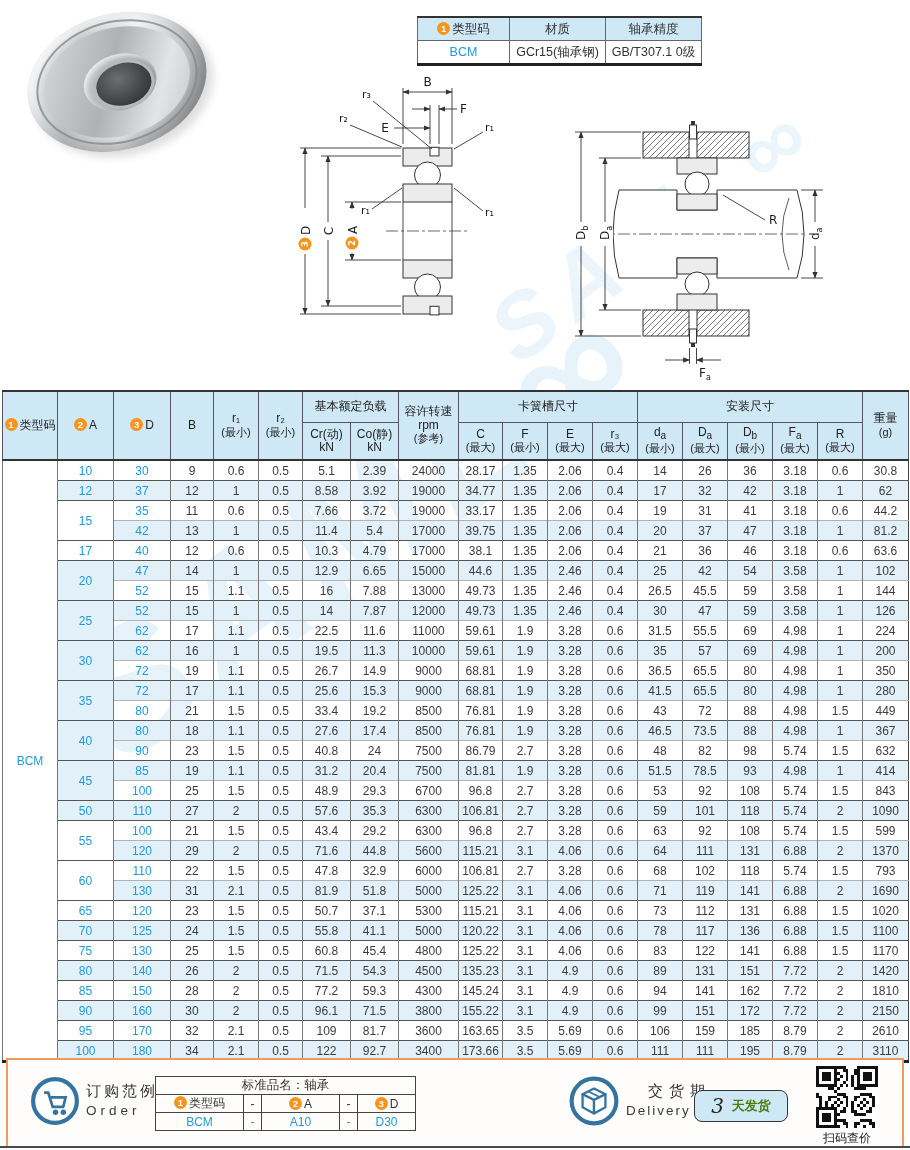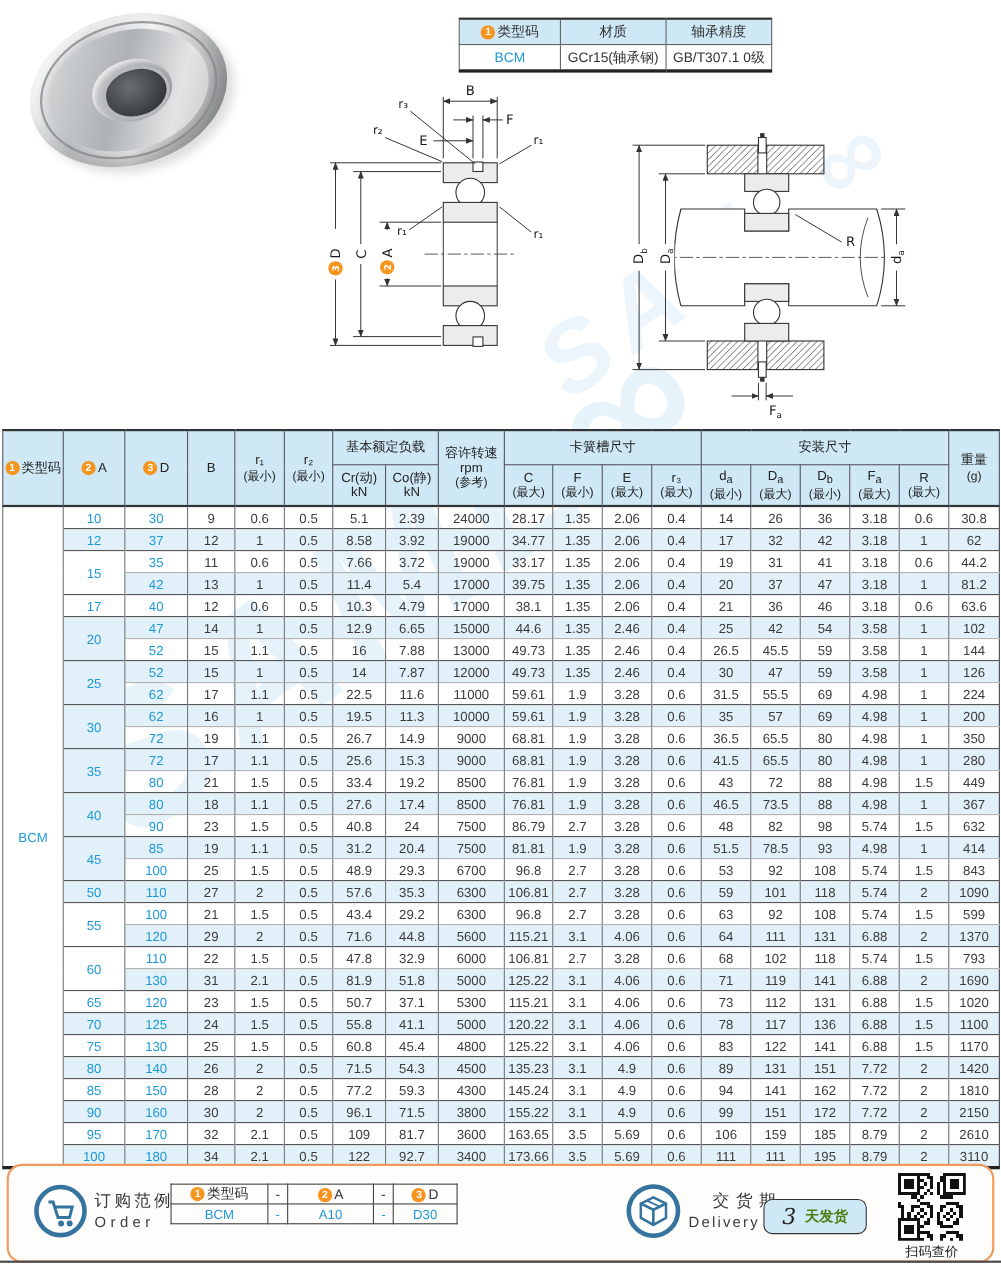--- a/index.html
+++ b/index.html
@@ -55,21 +55,21 @@
   #spec .note{font-size:11px;}
   #spec tbody td{height:19px;padding:0 1px;font-size:12px;line-height:1;text-align:center;
      border-left:1px solid #777;border-top:1px solid #b2b2b2;color:#3c3c3c;}
   #spec tbody tr.alt td{background:#e2f0fa;}
   #spec tbody tr.gs td{border-top:1.4px solid #555;}
   #spec tbody tr:first-child td{border-top:2px solid #333;}
   #spec tbody td.merged{background:#fff;}
   #spec tbody td.tc-cell{background:#fff;font-size:12px;}
   #spec tbody td.blue{color:#1f9ad6;}
   
-  #orderbox{left:6px;top:1058px;width:894px;height:86px;border:2px solid #f09a5e;border-radius:14px;background:#fffdfb;}
+  #orderbox{left:6px;top:1058px;width:894px;height:86px;border:2px solid #f09a5e;border-radius:0;background:#fffdfb;}
   .cn-title{font-size:15px;letter-spacing:3px;color:#333;}
   .en-title{font-size:13.5px;letter-spacing:4px;color:#3c3c3c;}
   .order-table{border-collapse:collapse;table-layout:fixed;}
   .order-table td{border:1px solid #444;text-align:center;height:17px;font-size:12px;padding:0;}
   .order-table .ot-title td, .order-table tr:first-child td{font-size:12.5px;}
   .order-table .vals td{color:#1f9ad6;}
   .pill{position:absolute;left:686px;top:30px;width:92px;height:30px;background:#cfe8f5;
         border:1.5px solid #333;border-radius:8px;display:flex;align-items:center;justify-content:center;gap:8px;}
   .pill .num{font-family:"DejaVu Serif",serif;font-style:italic;font-size:20px;color:#222;}
   .pill .unit{font-size:13px;font-weight:bold;color:#4d7c0f;text-align:center;}
@@ -912,20 +912,23 @@
 
     <table class="order-table abs" style="left:147px;top:16px;">
       <colgroup>
           <col style="width:88px">
           <col style="width:18px">
           <col style="width:78px">
           <col style="width:18px">
           <col style="width:58px">
         </colgroup>
       <tbody>
+          <tr>
+            <td colspan="5">标准品名：轴承</td>
+          </tr>
       <tr>
         <td><span class="badge">1</span><span>类型码</span></td>
         <td>-</td>
         <td><span class="badge">2</span><span>A</span></td>
         <td>-</td>
         <td><span class="badge">3</span><span>D</span></td>
       </tr>
       <tr class="vals">
         <td>BCM</td>
         <td>-</td>

